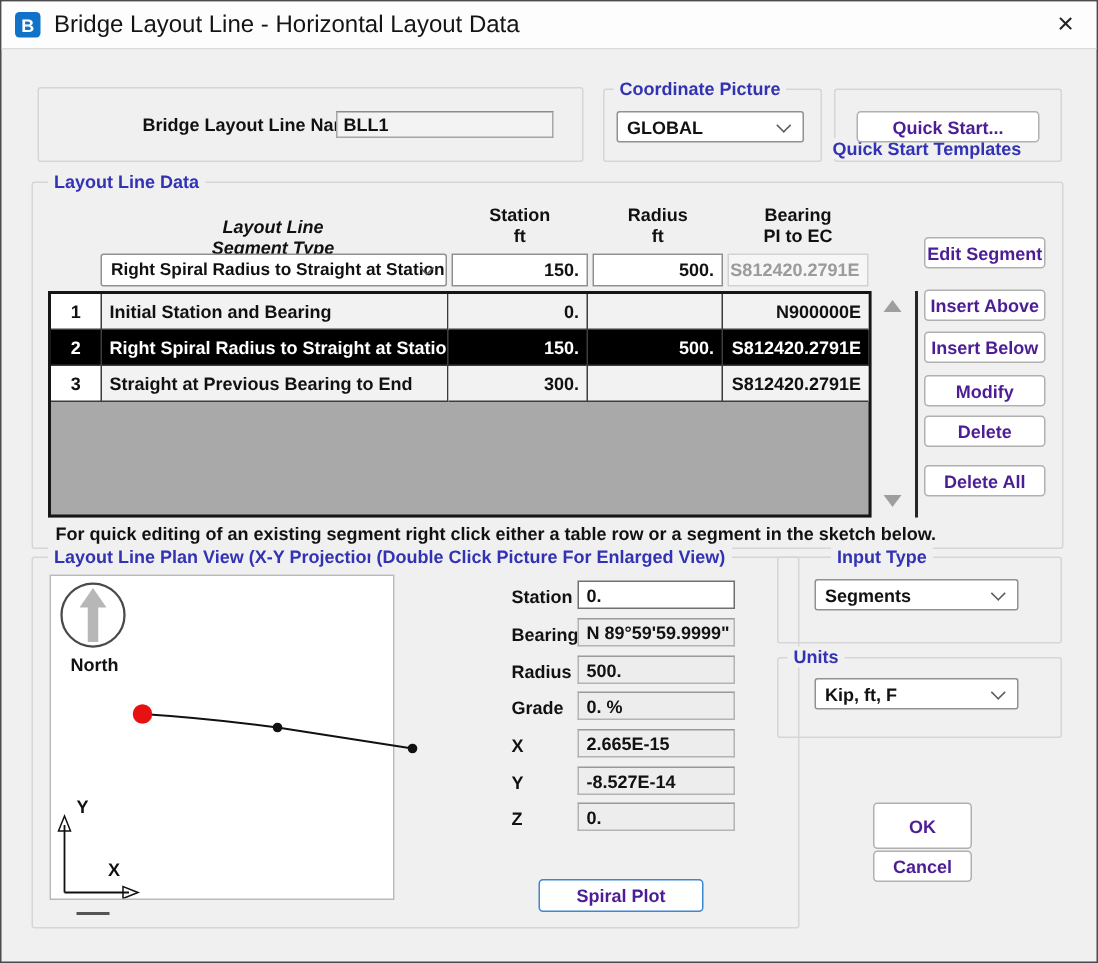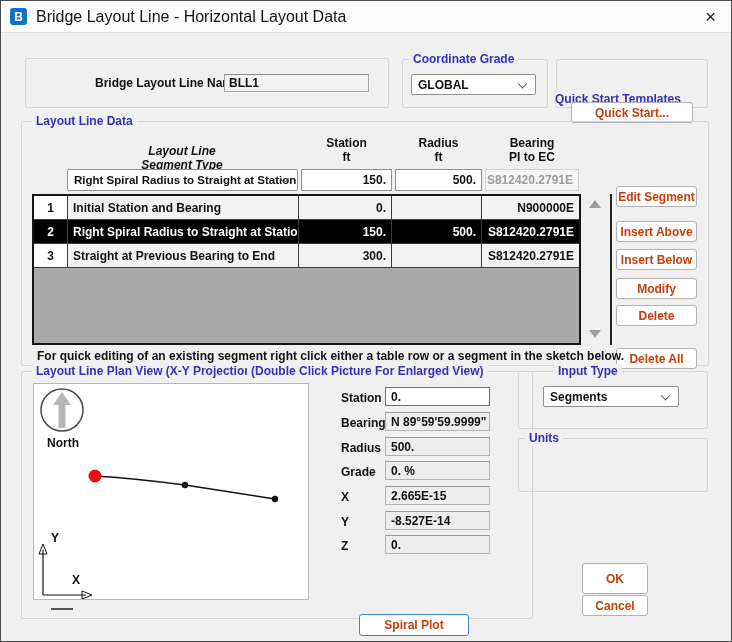--- a/index.html
+++ b/index.html
@@ -39,24 +39,23 @@
     background:#fff; border:1px solid #919191; border-radius:2px;
     display:flex; align-items:center; padding-left:6px; font-weight:bold;
   }
   .chev {
     position:absolute; right:9px; top:50%; width:7px; height:7px;
     border-right:1.6px solid #5a5a5a; border-bottom:1.6px solid #5a5a5a;
     transform: translateY(-70%) rotate(45deg);
   }
   .btn {
     background:#fff; border:1px solid #b1b1b1; border-radius:3px;
-    font-weight:bold; font-size:12px; color:#c2410c;
+    font-weight:bold; font-size:12px; color:#4c1d95;
     display:flex; align-items:center; justify-content:center; cursor:default;
     font-family:"Liberation Sans", sans-serif;
-    margin-top:28px;
   }
   .btn-default { border:1px solid #3a87d8; }
 
   .hdr { text-align:center; font-weight:bold; line-height:14px; }
 
   .editcell {
     border:1px solid #8f8f8f; background:#fff; font-weight:bold;
     display:flex; align-items:center;
   }
   .num-right { justify-content:flex-end; padding-right:5px; }
@@ -88,42 +87,42 @@
 
   .fieldlabel { position:absolute; left:340px; font-weight:bold; }
   .fieldbox {
     position:absolute; left:384px; width:105px; height:19px;
     background:#ededed; border:1px solid #b3b3b3; border-top-color:#9a9a9a;
     display:flex; align-items:center; padding-left:5px; font-weight:bold;
     white-space:nowrap; overflow:hidden;
   }
   .fieldbox.editable { background:#fff; border:1px solid #6f6f6f; }
 
-  .picture { position:absolute; left:32px; top:382px; width:276px; height:217px;
+  .picture { position:absolute; left:32px; top:382px; width:230px; height:217px;
     background:#fff; border:1px solid #b9b9b9; }
   .scalebar { position:absolute; left:50px; top:607px; width:22px; height:2px; background:#555; }
   .note { position:absolute; left:36px; top:348px; font-weight:bold; }
 </style>
 </head>
 <body>
 
 <div class="window">
 
   <div class="titlebar">
     <div class="app-icon">B</div>
     <div class="title-text">Bridge Layout Line - Horizontal Layout Data</div>
     <div class="close-btn">×</div>
   </div>
 
   <div class="group" style="left:24px; top:57px; width:364px; height:50px;"></div>
   <div class="abs bold" style="left:60px; top:75px;">Bridge Layout Line Name</div>
   <div class="abs textbox-disabled" style="left:223px; top:73px; width:145px; height:18px;">BLL1</div>
 
   <div class="group" style="left:401px; top:58px; width:146px; height:49px;"></div>
-  <span class="legend" style="left:408px; top:51px;">Coordinate Grade</span>
+  <span class="legend" style="left:408px; top:51px;">Coordinate Picture</span>
   <div class="abs selectbox" style="left:410px; top:73px; width:125px; height:21px;">
     <span>GLOBAL</span>
     <span class="chev"></span>
   </div>
 
   <div class="group" style="left:555px; top:58px; width:152px; height:49px;"></div>
   <span class="legend" style="left:550px; top:51px;margin-top:40px;">Quick Start Templates</span>
   <div class="abs btn" style="left:570px; top:73px; width:122px; height:21px;">Quick Start...</div>
 
   <div class="group" style="left:20px; top:120px; width:688px; height:245px;"></div>
@@ -180,21 +179,21 @@
 
   <div class="abs tri-up" style="left:588px; top:199px;"></div>
   <div class="abs tri-down" style="left:588px; top:329px;"></div>
   <div class="vsep"></div>
 
   <div class="abs btn" style="left:615px; top:157px; width:81px; height:21px;">Edit Segment</div>
   <div class="abs btn" style="left:615px; top:192px; width:81px; height:21px;">Insert Above</div>
   <div class="abs btn" style="left:615px; top:220px; width:81px; height:21px;">Insert Below</div>
   <div class="abs btn" style="left:615px; top:249px; width:81px; height:21px;">Modify</div>
   <div class="abs btn" style="left:615px; top:276px; width:81px; height:21px;">Delete</div>
-  <div class="abs btn" style="left:615px; top:319px; width:81px; height:21px;">Delete All</div>
+  <div class="abs btn" style="left:615px; top:309px; width:81px; height:21px;">Delete All</div>
 
   <div class="note">For quick editing of an existing segment right click either a table row or a segment in the sketch below.</div>
 
   <div class="group" style="left:20px; top:370px; width:512px; height:248px;"></div>
   <span class="legend" style="left:31px; top:363px;">Layout Line Plan View (X-Y Projection)</span>
   <span class="legend" style="left:246px; top:363px;">(Double Click Picture For Enlarged View)</span>
 
   <div class="picture">
     <svg width="280" height="215" viewBox="0 0 280 215">
 
@@ -242,17 +241,21 @@
 
   <div class="group" style="left:517px; top:370px; width:190px; height:58px;"></div>
   <span class="legend" style="left:553px; top:363px;">Input Type</span>
   <div class="abs selectbox" style="left:542px; top:385px; width:136px; height:21px;">
     <span>Segments</span>
     <span class="chev"></span>
   </div>
 
   <div class="group" style="left:517px; top:437px; width:190px; height:54px;"></div>
   <span class="legend" style="left:524px; top:430px;">Units</span>
+  <div class="abs selectbox" style="left:542px; top:451px; width:136px; height:21px;">
+    <span>Kip, ft, F</span>
+    <span class="chev"></span>
+  </div>
 
   <div class="abs btn" style="left:581px; top:534px; width:66px; height:31px;">OK</div>
   <div class="abs btn" style="left:581px; top:566px; width:66px; height:21px;">Cancel</div>
 
 </div>
 
 </body></html>

